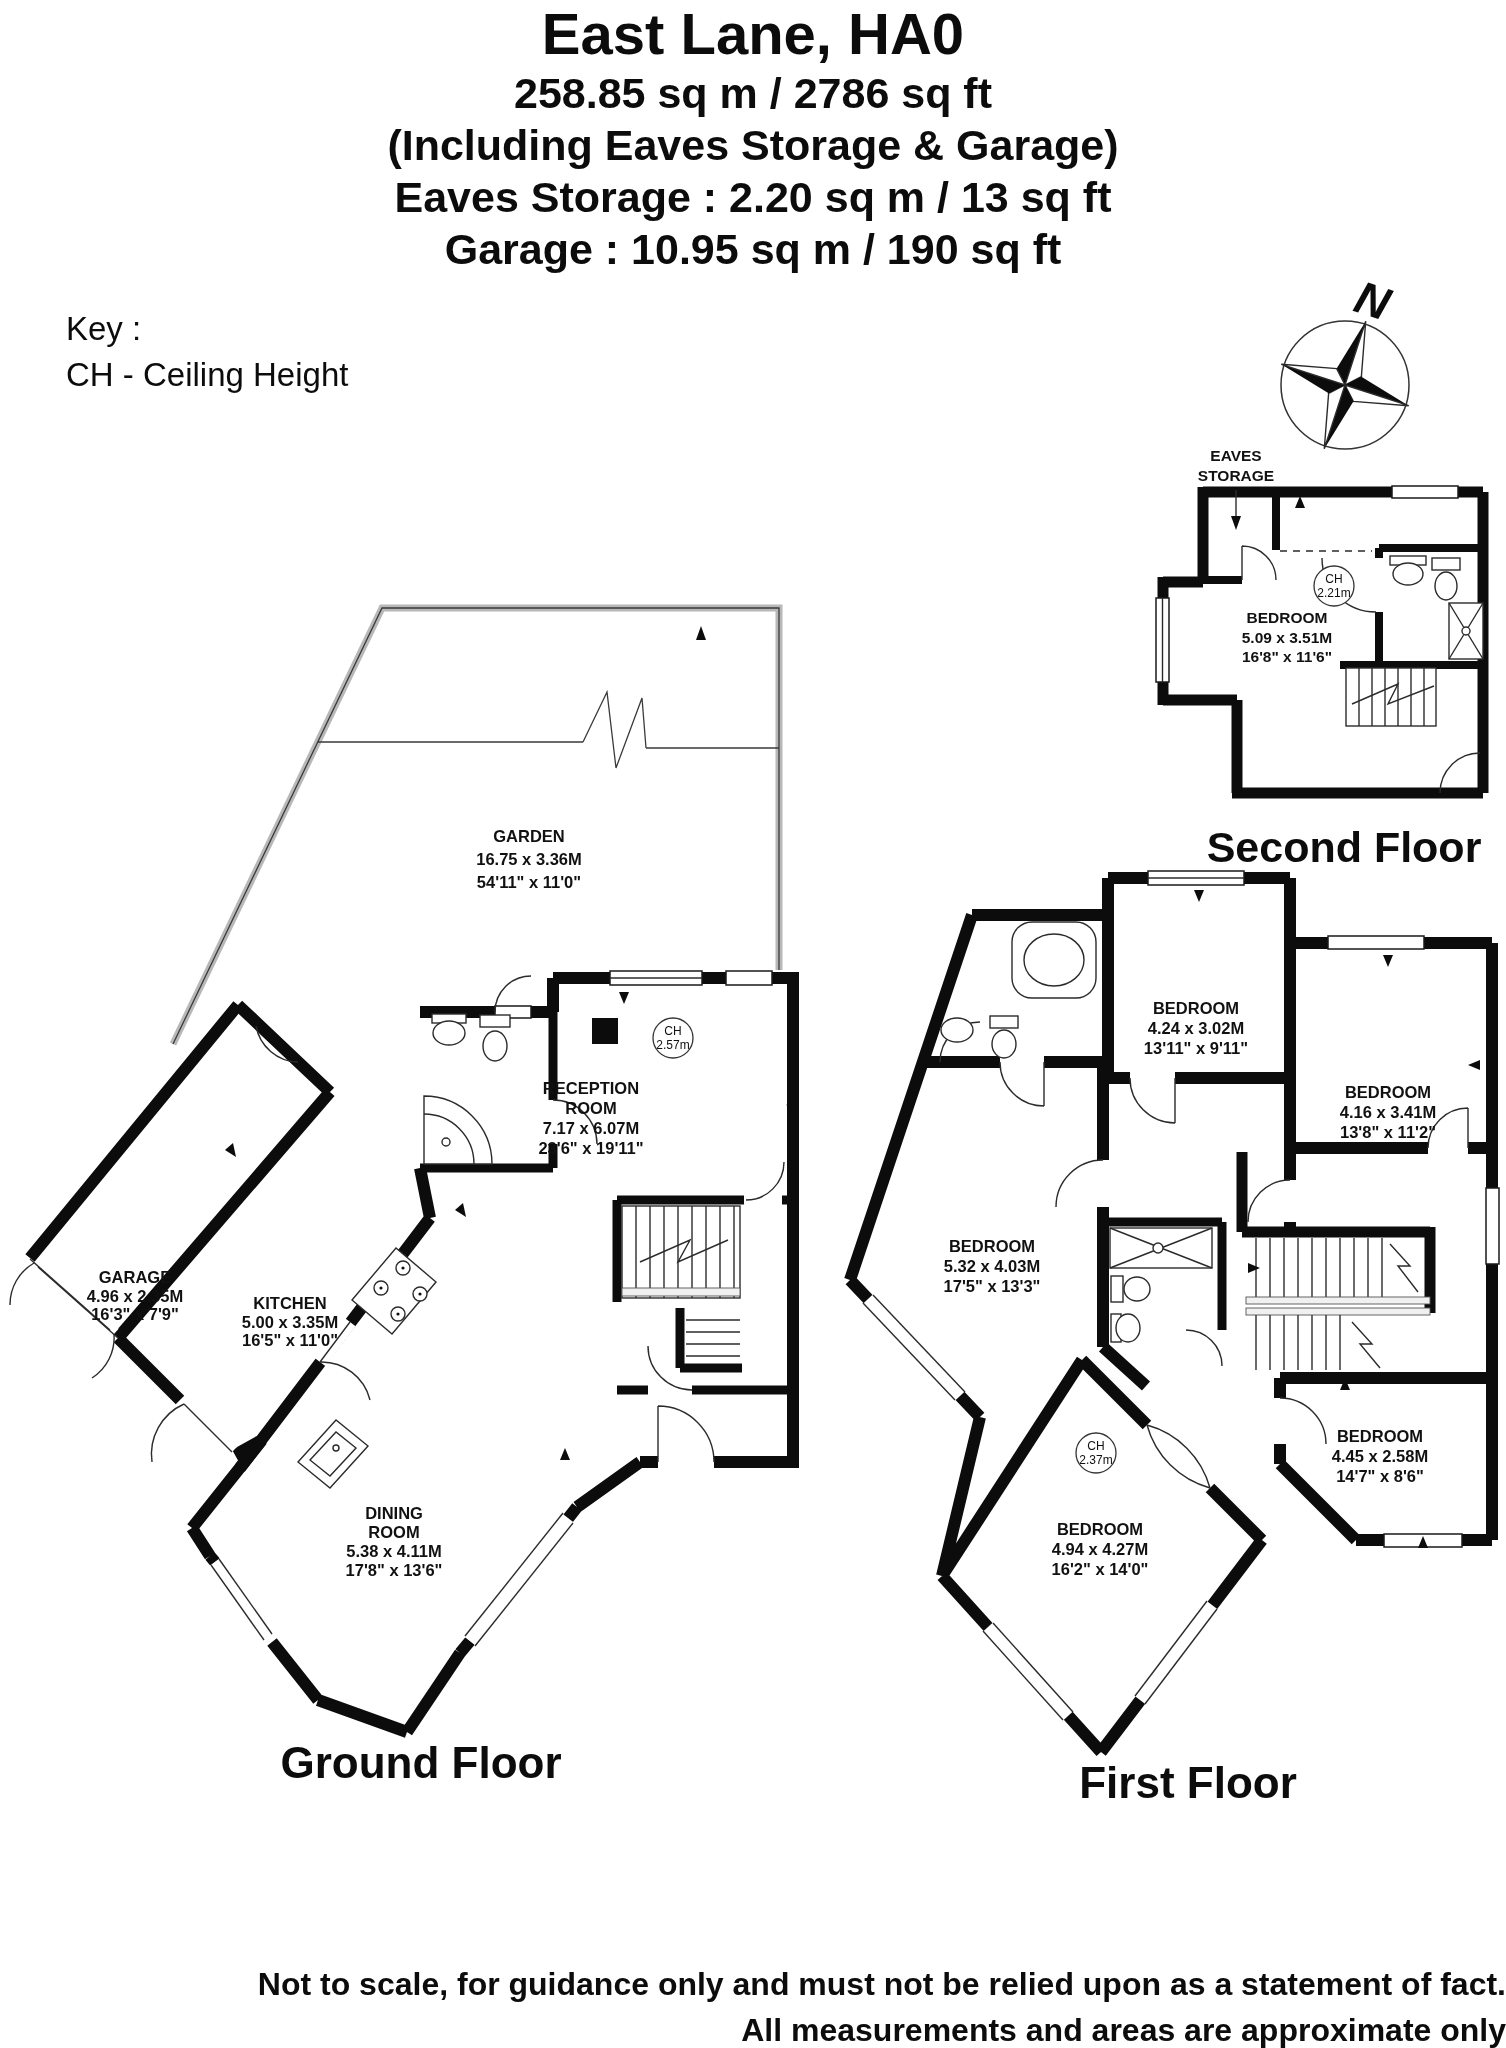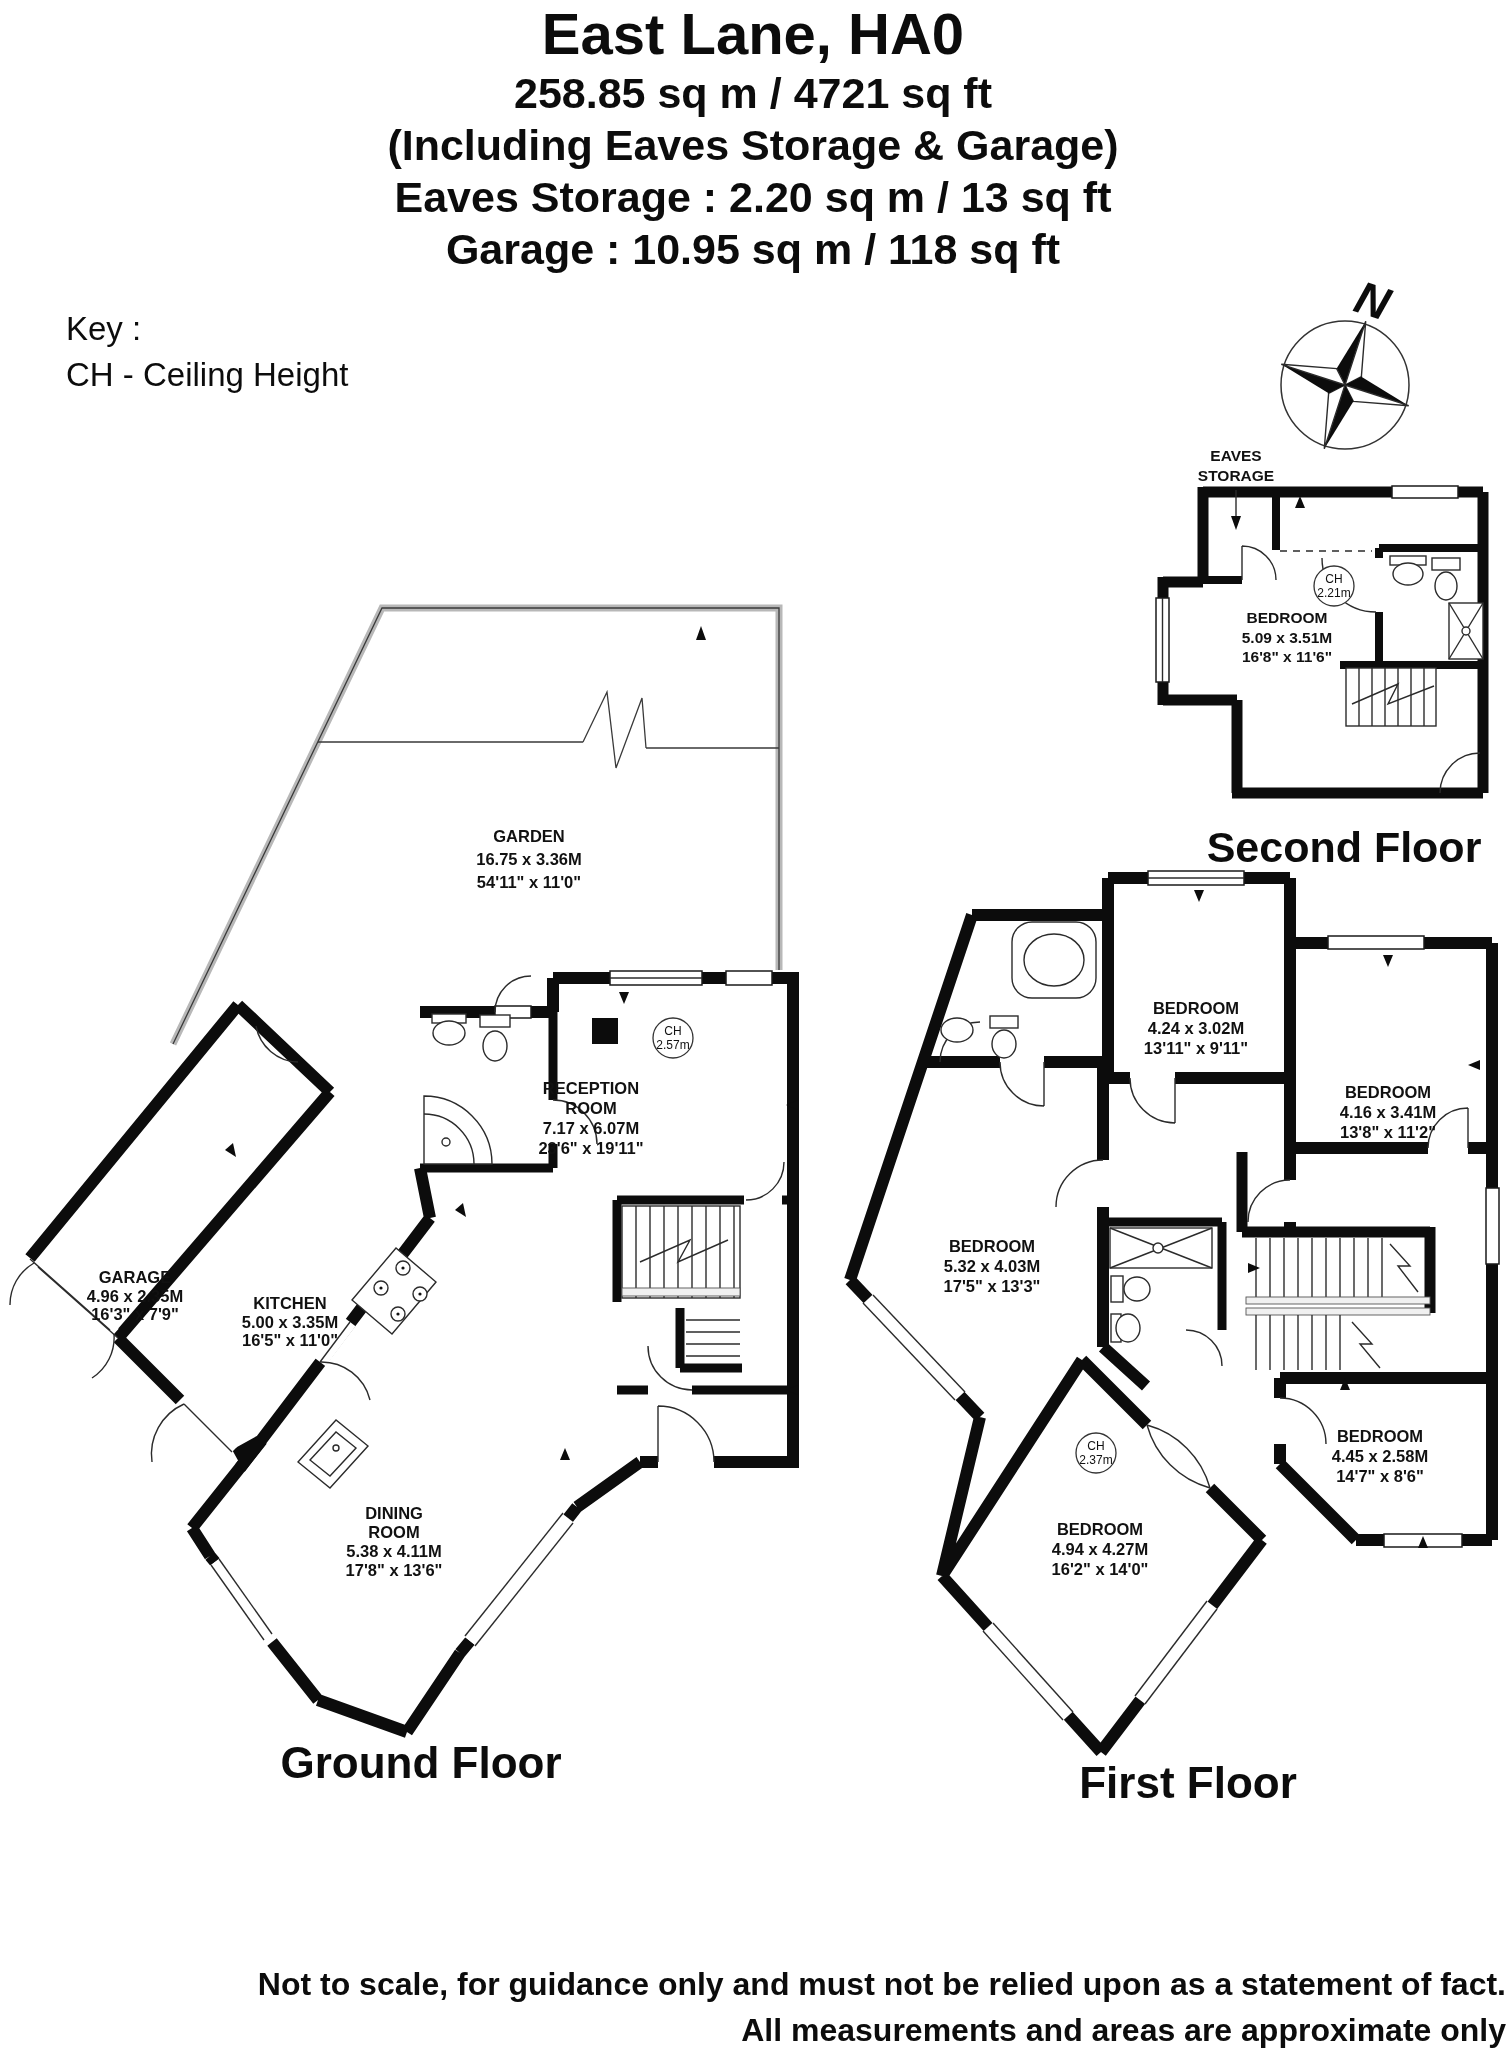--- a/index.html
+++ b/index.html
@@ -30,24 +30,24 @@
   .north{font:bold italic 46px "Liberation Sans",sans-serif;fill:#0c0c0c;text-anchor:middle;}
   .hatch{fill:#f0f0f0;stroke:#555;stroke-width:0.9;}
 </style>
 </head>
 <body>
 
 <div class="page">
 
   <div class="hdr">
     <div class="t1">East Lane, HA0</div>
-    <div class="t3">258.85 sq m /  4721 sq ft</div>
+    <div class="t3">258.85 sq m /  2786 sq ft</div>
     <div class="t3">(Including Eaves Storage &amp; Garage)</div>
     <div class="t3">Eaves Storage : 2.20 sq m /  13 sq ft</div>
-    <div class="t3">Garage : 10.95 sq m /  118 sq ft</div>
+    <div class="t3">Garage : 10.95 sq m /  190 sq ft</div>
   </div>
 
   <div class="keyblk">
     <div>Key :</div>
     <div>CH - Ceiling Height</div>
   </div>
 
   <svg width="1506" height="2048" viewBox="0 0 1506 2048">
 
     <g>

